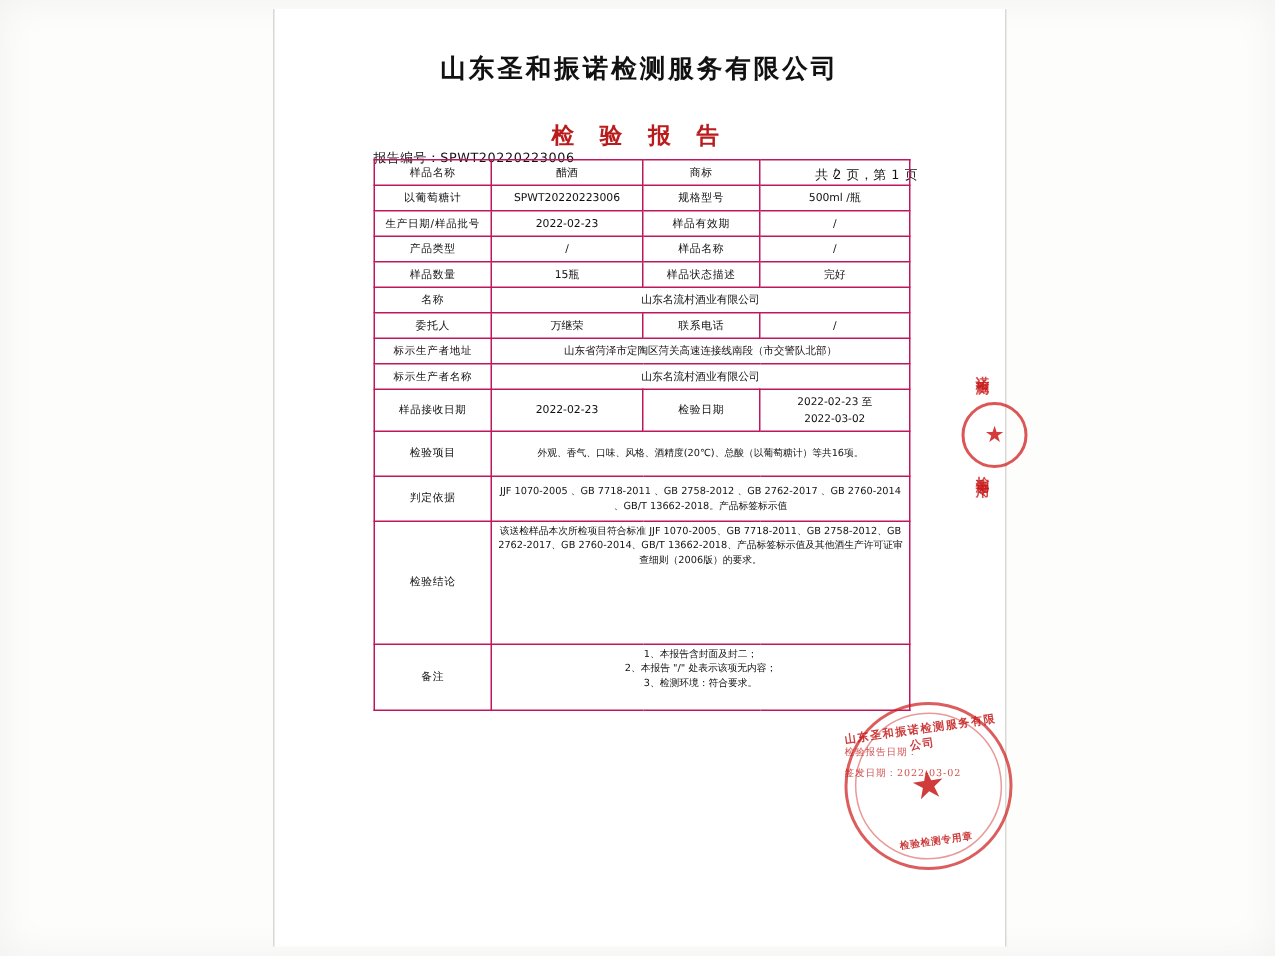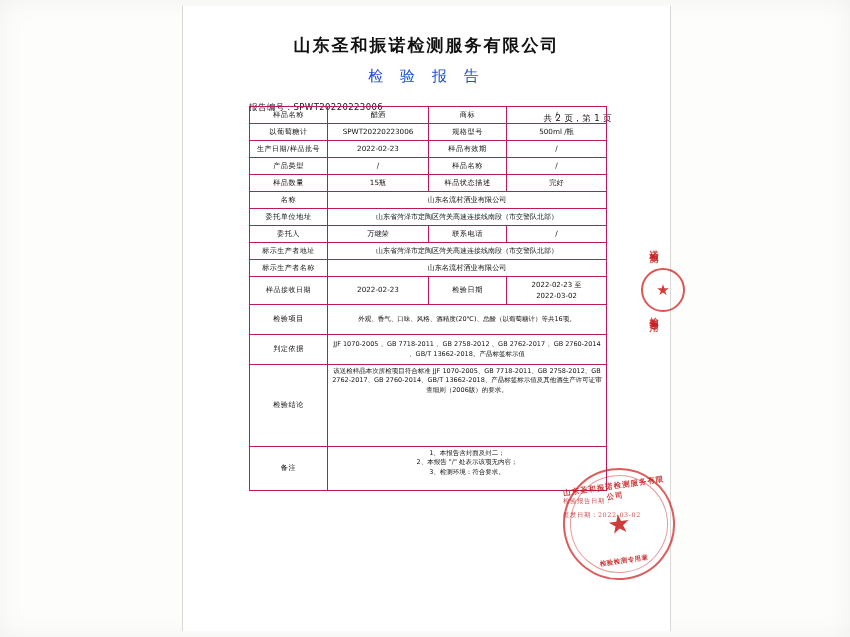--- a/index.html
+++ b/index.html
@@ -43,29 +43,28 @@
     font-family: "DejaVu Serif", "Liberation Serif", serif;
     font-weight: bold;
     font-size: 17px;
     letter-spacing: 2px;
     color: #111;
     margin-top: 28px;
   }
   .doc-subtitle {
     text-align: center;
     font-family: "DejaVu Serif", "Liberation Serif", serif;
-    font-weight: normal;
+    font-weight: bold;
     font-size: 15px;
     letter-spacing: 6px;
-    color: #1d4ed8;
-    margin-top: 10px;
+    color: #b91c1c;
+    margin-top: 24px;
   }
   .meta-row {
     position: relative;
-    margin-top: 16px;
     height: 14px;
     font-size: 8.5px;
     color: #111;
   }
   .meta-left {
     position: absolute;
     left: 66px;
     top: 0;
     white-space: nowrap;
     letter-spacing: 0.4px;
@@ -266,24 +265,20 @@
           <td class="val">15瓶</td>
           <td class="lbl2">样品状态描述</td>
           <td class="val">完好</td>
         </tr>
 
         <tr class="h26">
           <td class="lbl">名称</td>
           <td class="val" colspan="3">山东名流村酒业有限公司</td>
         </tr>
         <tr class="h26">
-          <td class="lbl">委托单位地址</td>
-          <td class="val cell-mini" colspan="3">山东省菏泽市定陶区菏关高速连接线南段（市交警队北部）</td>
-        </tr>
-        <tr class="h26">
           <td class="lbl">委托人</td>
           <td class="val">万继荣</td>
           <td class="lbl2">联系电话</td>
           <td class="val">/</td>
         </tr>
         <tr class="h26">
           <td class="lbl cell-mini">标示生产者地址</td>
           <td class="val cell-mini" colspan="3">山东省菏泽市定陶区菏关高速连接线南段（市交警队北部）</td>
         </tr>
         <tr class="h26">

